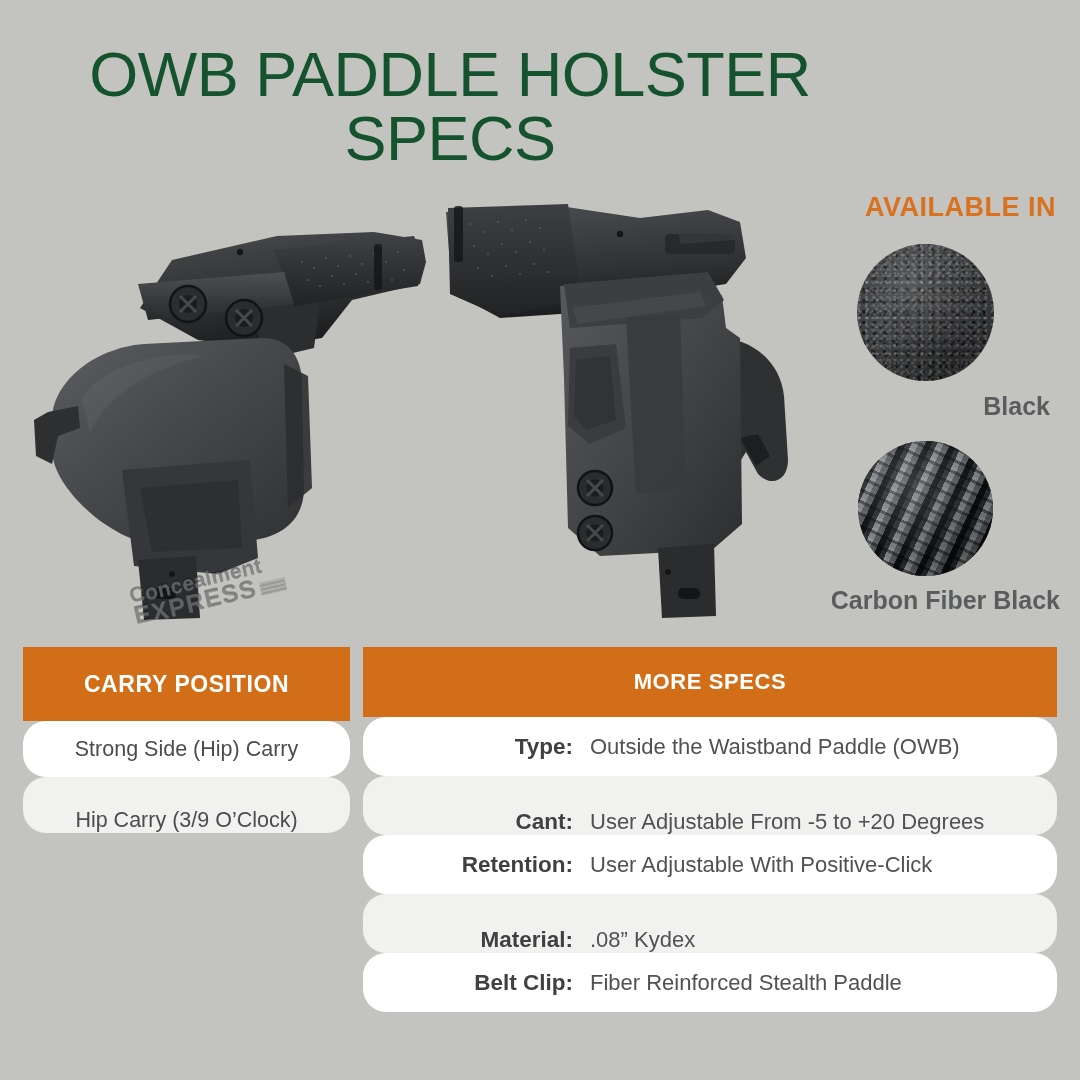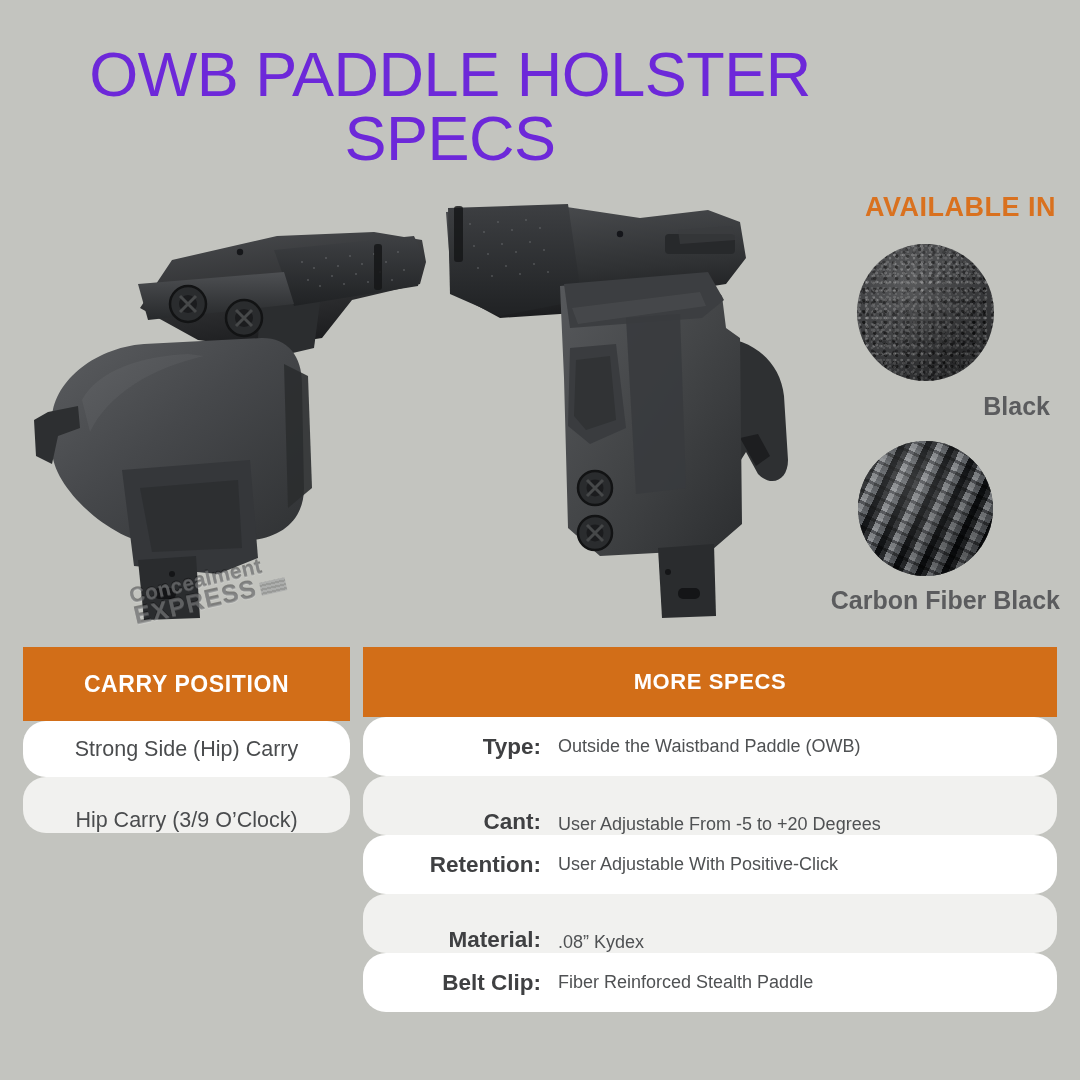--- a/index.html
+++ b/index.html
@@ -7,21 +7,21 @@
     width:1080px;height:1080px;
     background:#c3c4bf;
     font-family:"Liberation Sans",sans-serif;
     overflow:hidden;position:relative;
   }
   .stage{position:absolute;inset:0;}
 
   
   .title{
     position:absolute;left:0;top:42px;width:900px;
-    text-align:center;color:#6d28d9;
+    text-align:center;color:#14532d;
     font-size:63px;line-height:1.02;font-weight:400;
     letter-spacing:-0.5px;
   }
   .title .l2{display:block;}
 
   
   .avail-head{
     position:absolute;right:24px;top:192px;
     color:#d9711f;font-size:27px;font-weight:bold;
     letter-spacing:.5px;
@@ -93,24 +93,24 @@
   #carry-table .row{height:56px;justify-content:center;}
   #carry-table .cell{
     color:#4a4c4e;font-size:21.5px;white-space:nowrap;
   }
 
   #specs-table{left:363px;top:647px;width:694px;}
   #specs-table .thead{height:70px;font-size:22px;}
   #specs-table .row{height:59px;}
   #specs-table .lbl{
     width:178px;text-align:right;padding-right:8px;
-    color:#3f4042;font-weight:bold;font-size:22.5px;white-space:nowrap;
+    color:#3f4042;font-weight:bold;font-size:22.5px;white-space:nowrap;padding-left:32px;
   }
   #specs-table .val{
-    color:#4f5153;font-size:18px;padding-left:9px;white-space:nowrap;
+    color:#4f5153;font-size:22px;padding-left:9px;white-space:nowrap;
   }
 
   
   .holster-wrap{position:absolute;}
   #holster-left{left:22px;top:188px;width:420px;height:448px;}
   #holster-right{left:440px;top:188px;width:400px;height:448px;}
   .holster-wrap svg{display:block;width:100%;height:100%;}
   .brand{
     position:absolute;left:108px;top:378px;width:180px;
     transform:rotate(-13deg);

